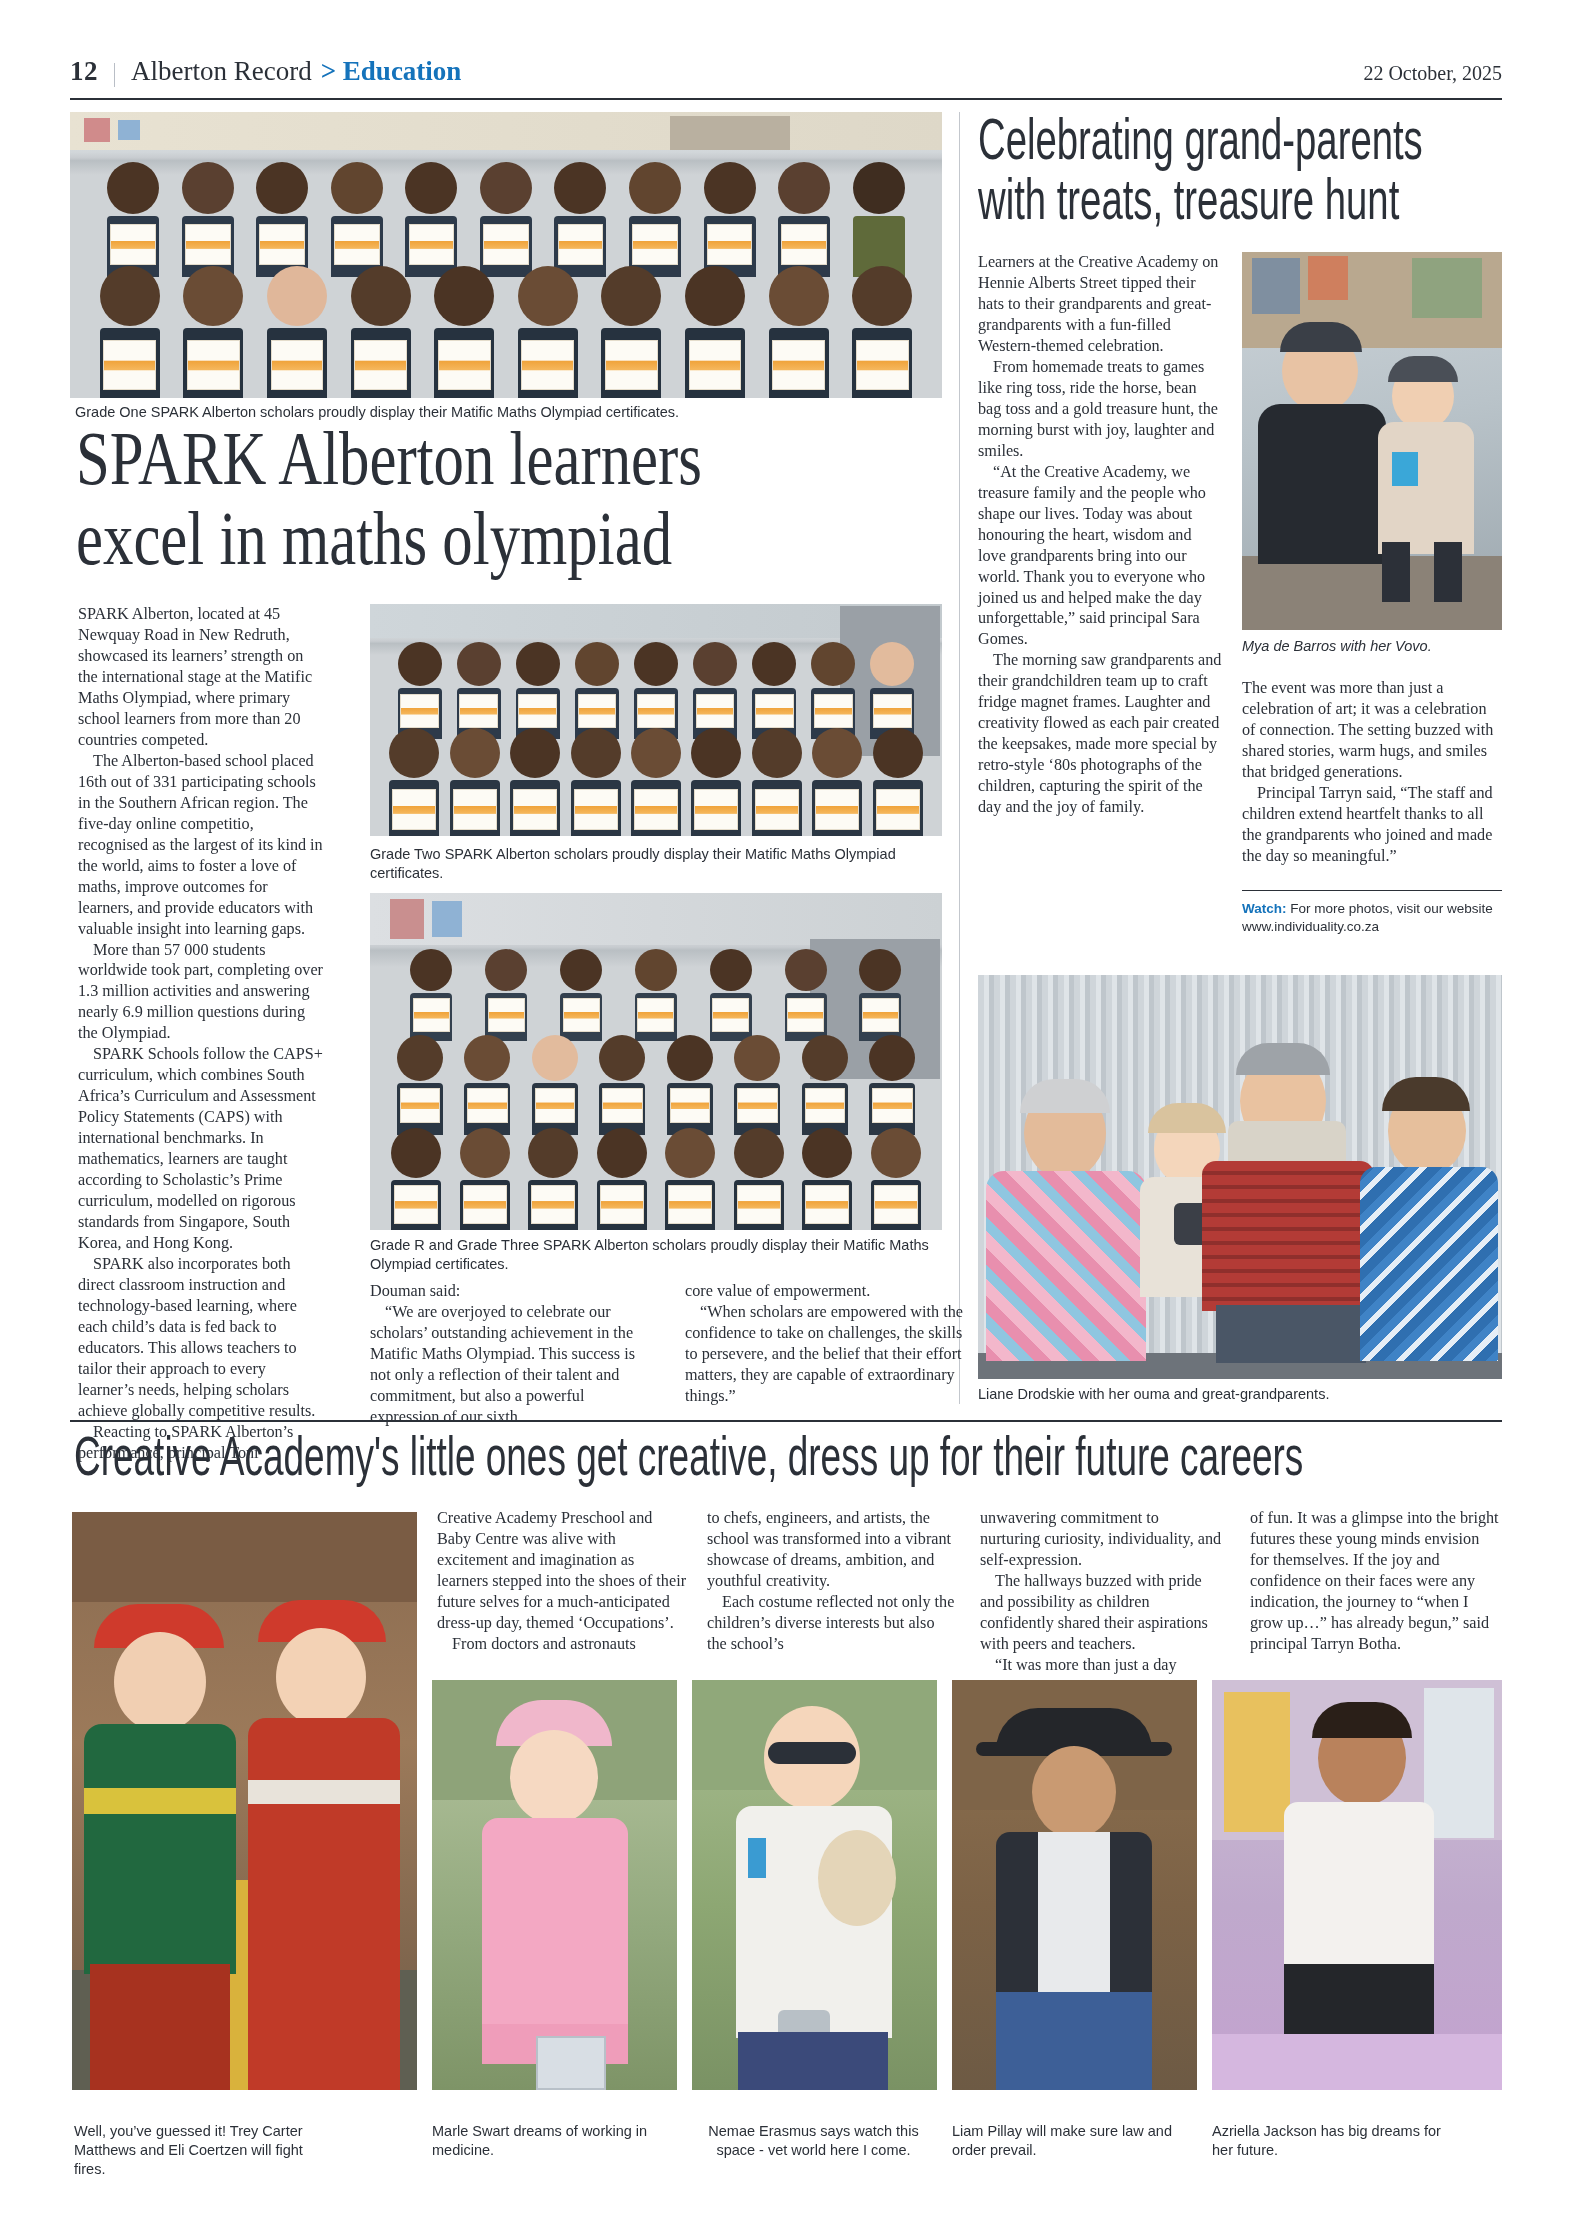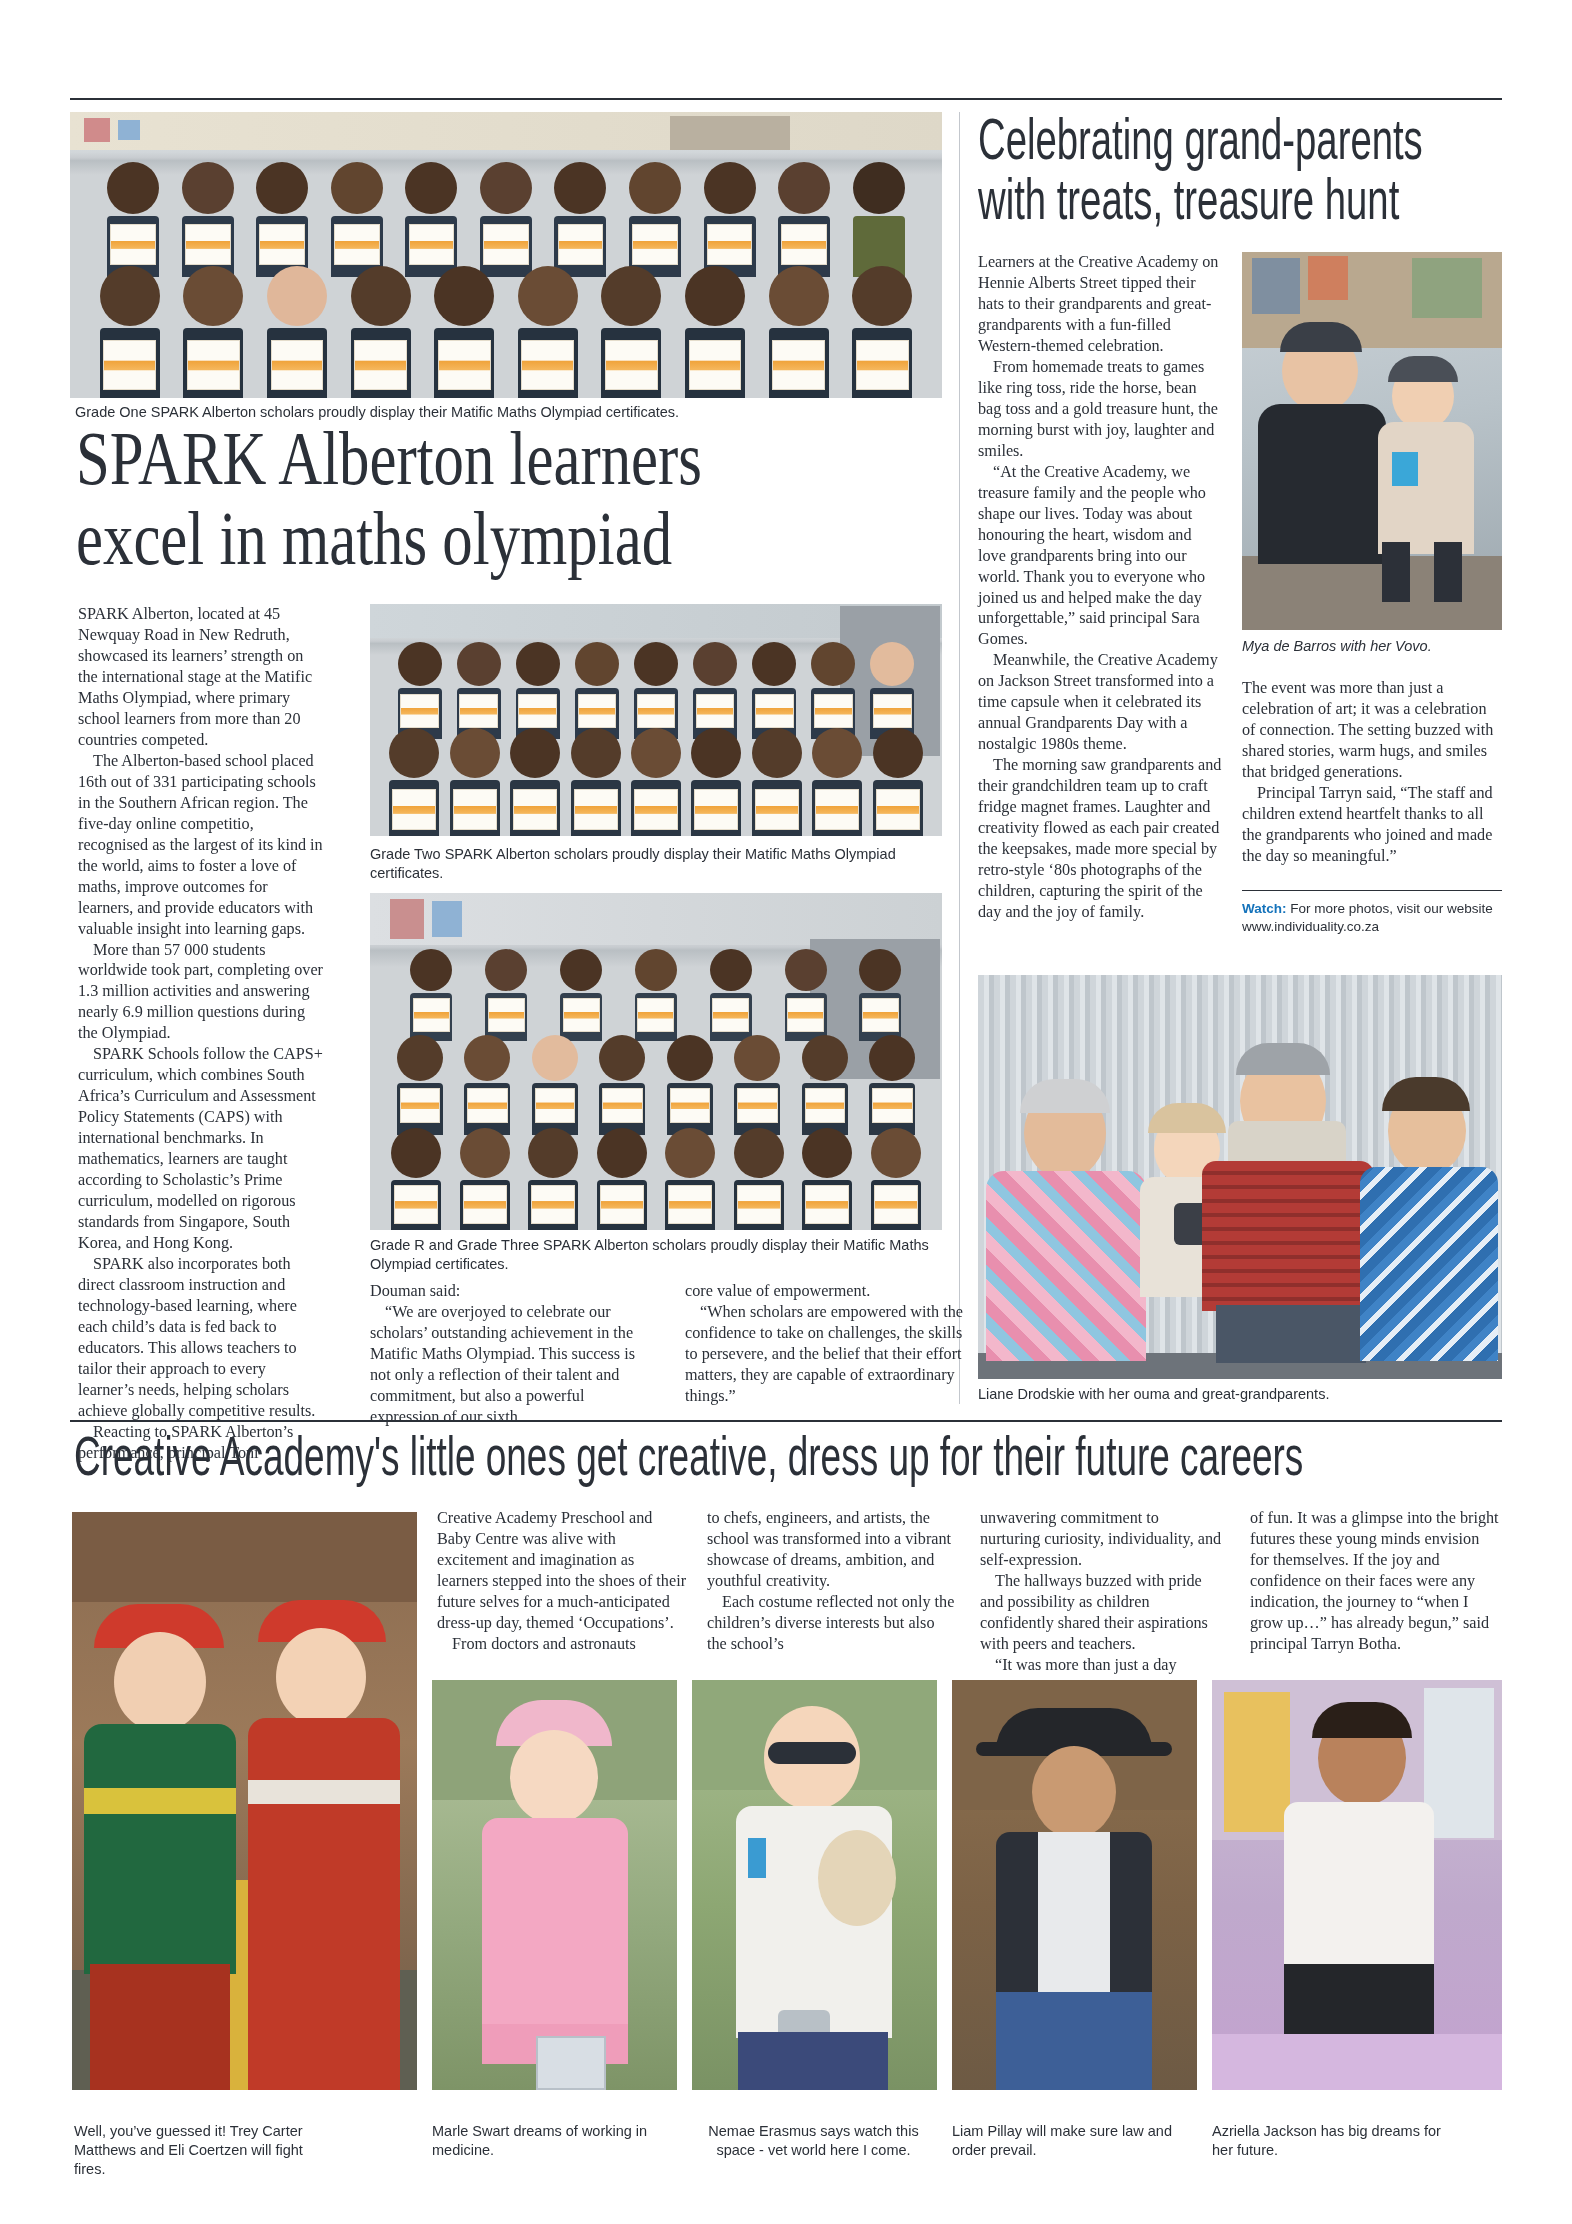--- a/index.html
+++ b/index.html
@@ -172,20 +172,27 @@
   .section-rule {
     position: absolute;
     background: #2b3038;
   }
 </style>
 </head>
 <body>
 
 <div class="page">
 
+  <div class="masthead">
+    <span class="folio">12</span>
+    <span class="folio-rule"></span>
+    <span class="masthead-title">Alberton Record</span>
+    <span class="masthead-section"><span>&gt;</span> <span>Education</span></span>
+    <span class="masthead-date">22 October, 2025</span>
+  </div>
   <div class="header-rule"></div>
 
   <div class="vrule" style="left:959px; top:112px; height:1292px;"></div>
 
   <div class="photo ph-class" style="left:70px; top:112px; width:872px; height:286px;">
     <div class="rect" style="left:0;top:0;right:0;height:38px;background:linear-gradient(90deg,#e8e2d2,#ded8c8);"></div>
     <div class="rect" style="left:14px;top:6px;width:26px;height:24px;background:#d08b8b;"></div>
     <div class="rect" style="left:48px;top:8px;width:22px;height:20px;background:#8fb2d4;"></div>
     <div class="rect" style="left:600px;top:4px;width:120px;height:34px;background:#b9b0a0;"></div>
 
@@ -554,21 +561,20 @@
       <p>“When scholars are empowered with the confidence to take on challenges, the skills to persevere, and the belief that their effort matters, they are capable of extraordinary things.”</p>
     </div>
 
   <h2 class="hed-sans" style="left:978px; top:110px; font-size:58px; line-height:1.0; font-weight:500;">Celebrating grand-parents</h2>
   <h2 class="hed-sans" style="left:978px; top:170px; font-size:58px; line-height:1.0; font-weight:500;">with treats, treasure hunt</h2>
 
   <div class="col" id="gp-col1" style="left:978px; top:252px; width:244px;">
       <p class="first">Learners at the Creative Academy on Hennie Alberts Street tipped their hats to their grandparents and great-grandparents with a fun-filled Western-themed celebration.</p>
       <p>From homemade treats to games like ring toss, ride the horse, bean bag toss and a gold treasure hunt, the morning burst with joy, laughter and smiles.</p>
       <p>“At the Creative Academy, we treasure family and the people who shape our lives. Today was about honouring the heart, wisdom and love grandparents bring into our world. Thank you to everyone who joined us and helped make the day unforgettable,” said principal Sara Gomes.</p>
-      <p>Meanwhile, the Creative Academy on Jackson Street transformed into a time capsule when it celebrated its annual Grandparents Day with a nostalgic 1980s theme.</p>
       <p>The morning saw grandparents and their grandchildren team up to craft fridge magnet frames. Laughter and creativity flowed as each pair created the keepsakes, made more special by retro-style ‘80s photographs of the children, capturing the spirit of the day and the joy of family.</p>
     </div>
 
   <div class="photo ph-portrait" style="left:1242px; top:252px; width:260px; height:378px;">
     <div class="rect" style="left:0;top:0;right:0;height:96px;background:#b9a88f;"></div>
     <div class="rect" style="left:10px;top:6px;width:48px;height:56px;background:#7f8fa0;"></div>
     <div class="rect" style="left:66px;top:4px;width:40px;height:44px;background:#cf7f5e;"></div>
     <div class="rect" style="left:170px;top:6px;width:70px;height:60px;background:#8fa37f;"></div>
     <div class="rect" style="left:0;bottom:0;right:0;height:74px;background:#8b8277;"></div>
 

